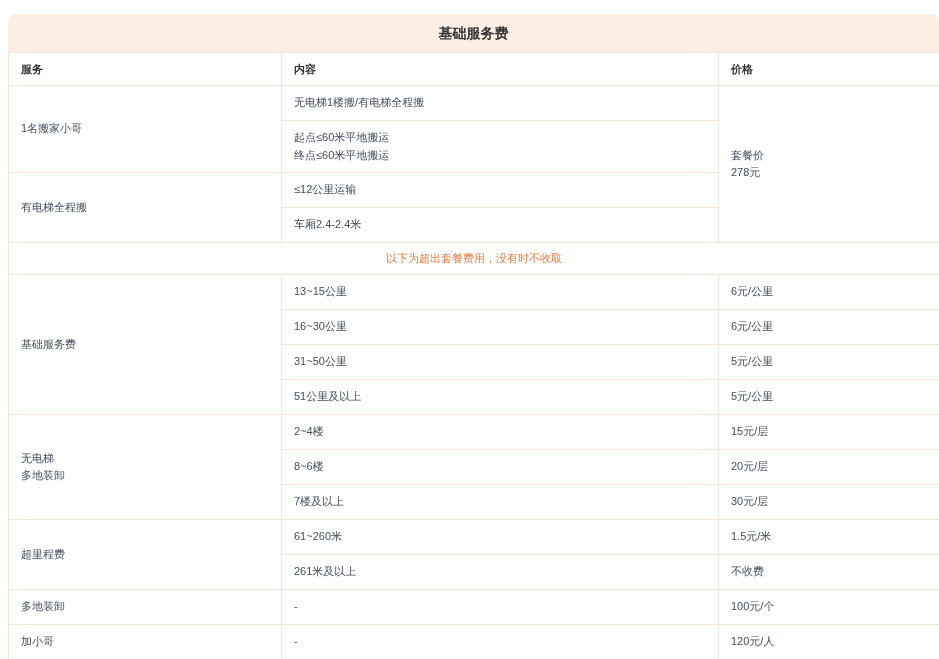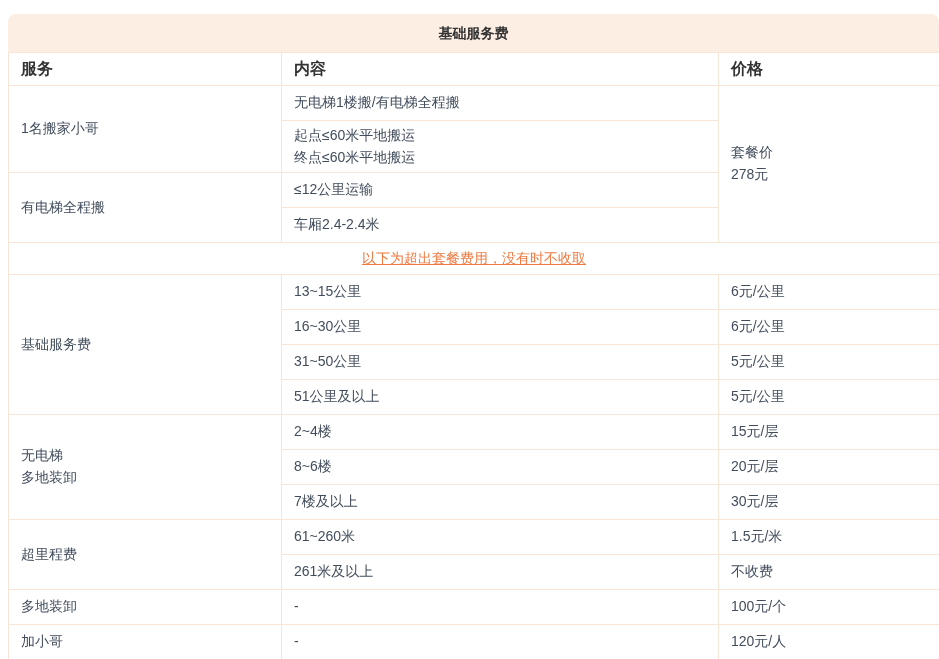--- a/index.html
+++ b/index.html
@@ -34,35 +34,34 @@
     text-align: left;
   }
   col.c1 { width: 273px; }
   col.c2 { width: 437px; }
   col.c3 { width: 221px; }
   tr.rh  { height: 33px; }
   tr.r35 { height: 35px; }
   tr.r52 { height: 52px; }
   tr.rnotice { height: 32px; }
   th {
-    font-size: 16px;
+    font-size: 11px;
     font-weight: bold;
     color: #333333;
     background: #ffffff;
   }
   td {
-    font-size: 14px;
+    font-size: 11px;
     color: #424d5c;
     line-height: 1.55;
   }
   .pre { white-space: pre-line; }
   td.notice {
     text-align: center;
     color: #ee7b42;
-    text-decoration: underline;
   }
 </style>
 </head>
 <body>
 
 <div class="card">
   <div class="card-title">基础服务费</div>
 
   <table>
     <colgroup>

